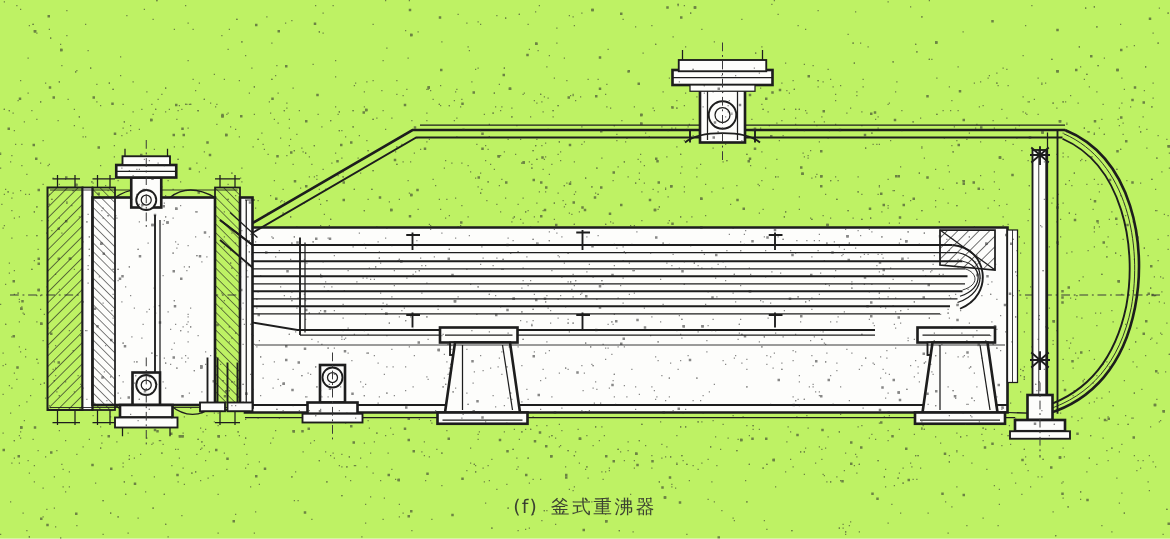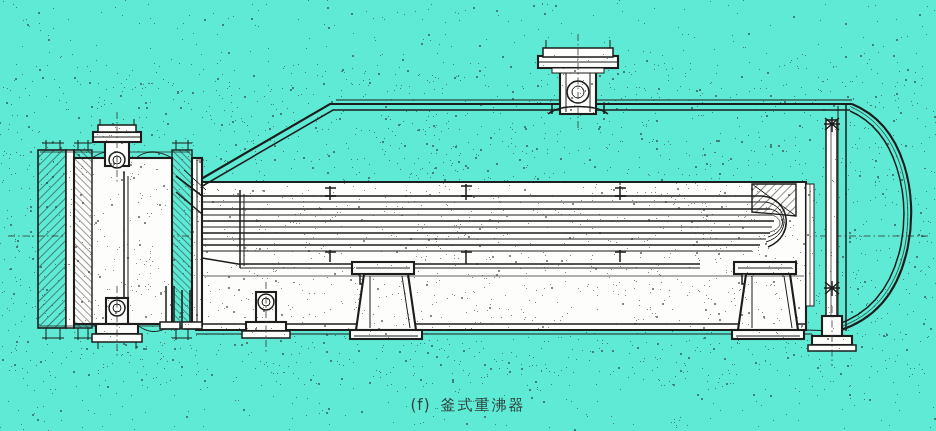--- a/index.html
+++ b/index.html
@@ -1,17 +1,17 @@
 <!DOCTYPE html>
 <html><head>
 <meta charset="utf-8">
 <style>
   html,body{margin:0;padding:0;background:#fdfdfb;}
   body{width:936px;height:431px;overflow:hidden;font-family:"DejaVu Sans","Liberation Sans",sans-serif;}
-  #page{position:relative;width:936px;height:431px;background:#5eead4;}
+  #page{position:relative;width:936px;height:431px;background:#bef264;}
   #noise{position:absolute;inset:0;pointer-events:none;opacity:.55;}
   #draw{position:absolute;inset:0;}
   .cap{position:absolute;left:0;top:396px;width:936px;text-align:center;
        font-size:15px;color:#2b2b2b;letter-spacing:2px;
        font-family:"DejaVu Sans","Liberation Sans",sans-serif;
        filter:blur(.35px);opacity:.88;}
   .cap .idx{letter-spacing:1px;margin-right:10px;}
   svg{display:block;}
   .ln{stroke:#1d1d1d;fill:none;}
   .thick{stroke-width:2.1;}

